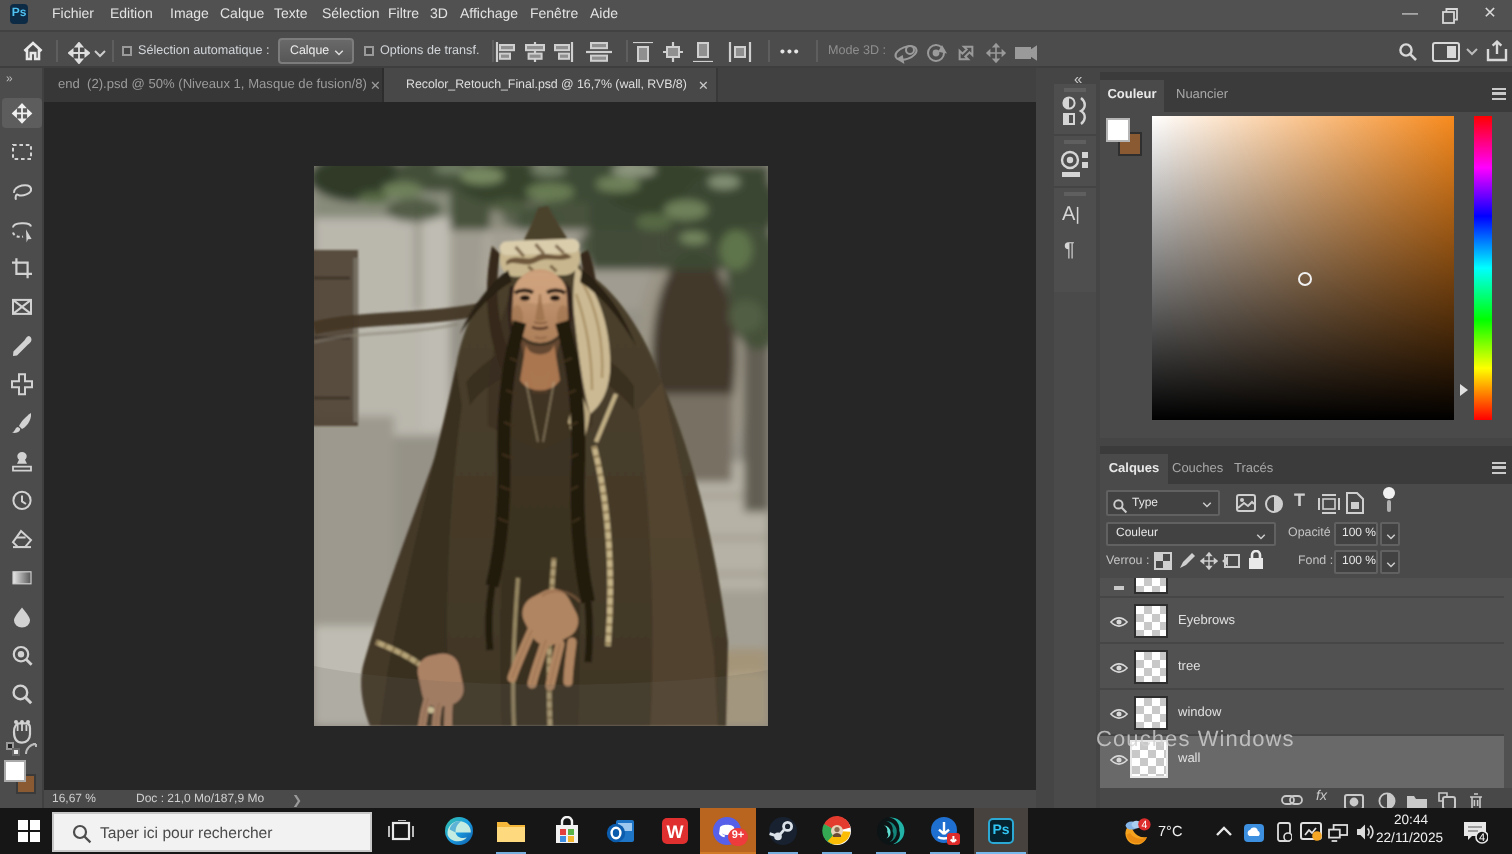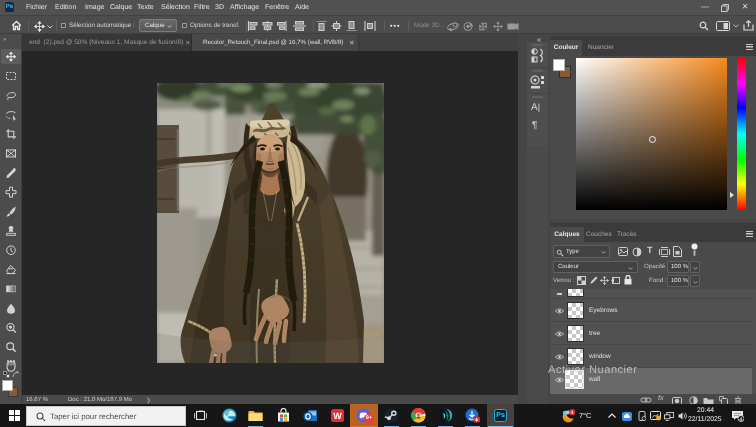--- a/index.html
+++ b/index.html
@@ -650,21 +650,21 @@
       <svg style="position:absolute;left:169px;top:2px" width="9" height="9" viewBox="0 0 9 9">
               <rect x="2.5" y="2.5" width="6" height="6" rx="1" stroke="#c9c9c9" fill="none"></rect>
               <path d="M2.5 4.5 H0.5 V0.5 H4.5 V2.5" stroke="#c9c9c9" fill="none" stroke-width="0.8"></path>
             </svg>
       <svg style="position:absolute;left:184px;top:2px" width="8" height="9" viewBox="0 0 8 9">
               <path d="M1 2.5 H7 M2 2.5 V8.5 H6 V2.5 M3 1 H5 M3.2 4 V7 M4.8 4 V7" stroke="#c9c9c9" fill="none" stroke-width="0.8"></path>
             </svg>
     </div>
    </div>
 
-   <div style="position:absolute;left:-2px;top:329.5px;color:#d2d2d2;opacity:.8;font-size:11px;letter-spacing:.55px;white-space:nowrap">Activer Nuancier</div>
+   <div style="position:absolute;left:-2px;top:329.5px;color:#d2d2d2;opacity:.8;font-size:11px;letter-spacing:.55px;white-space:nowrap">Couches Windows</div>
   </div>
  </div>
 
  <div class="abs" id="taskbar">
 
   <svg style="position:absolute;left:9px;top:6px" width="11" height="11" viewBox="0 0 11 11">
         <rect x="0" y="0" width="5" height="5" fill="#fff"></rect>
         <rect x="6" y="0" width="5" height="5" fill="#fff"></rect>
         <rect x="0" y="6" width="5" height="5" fill="#fff"></rect>
         <rect x="6" y="6" width="5" height="5" fill="#fff"></rect>

